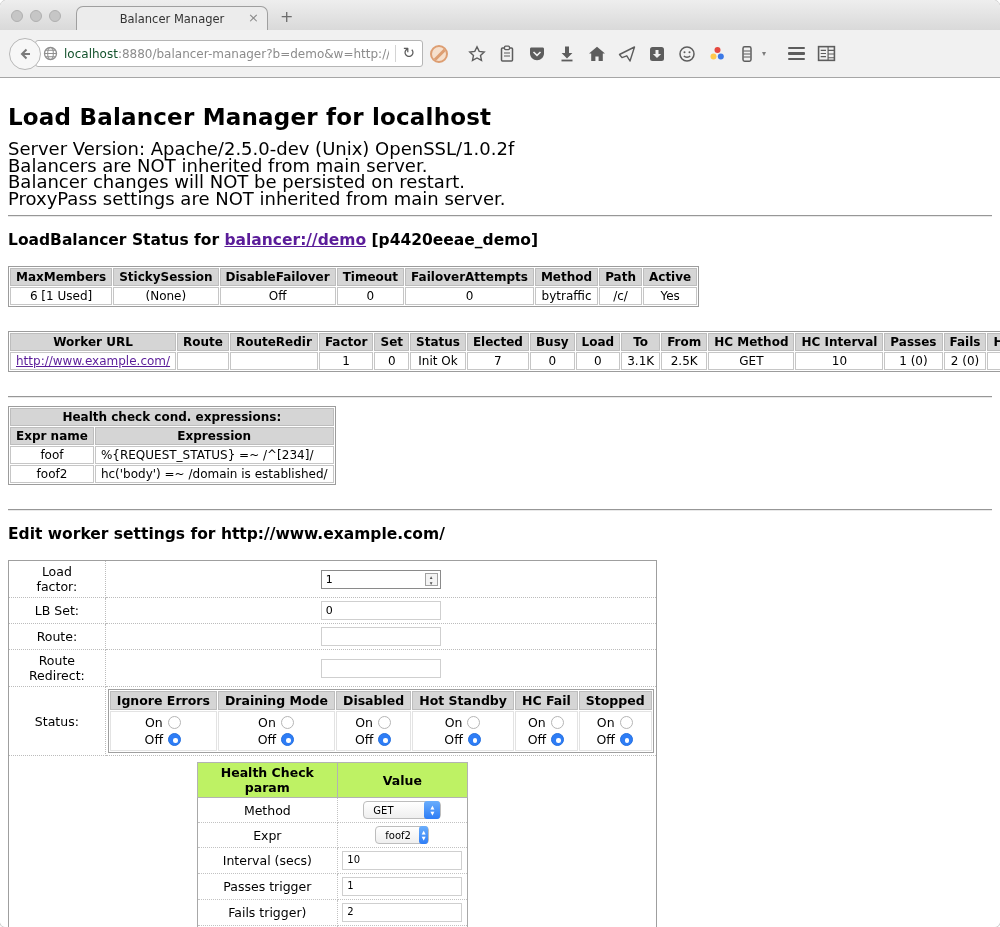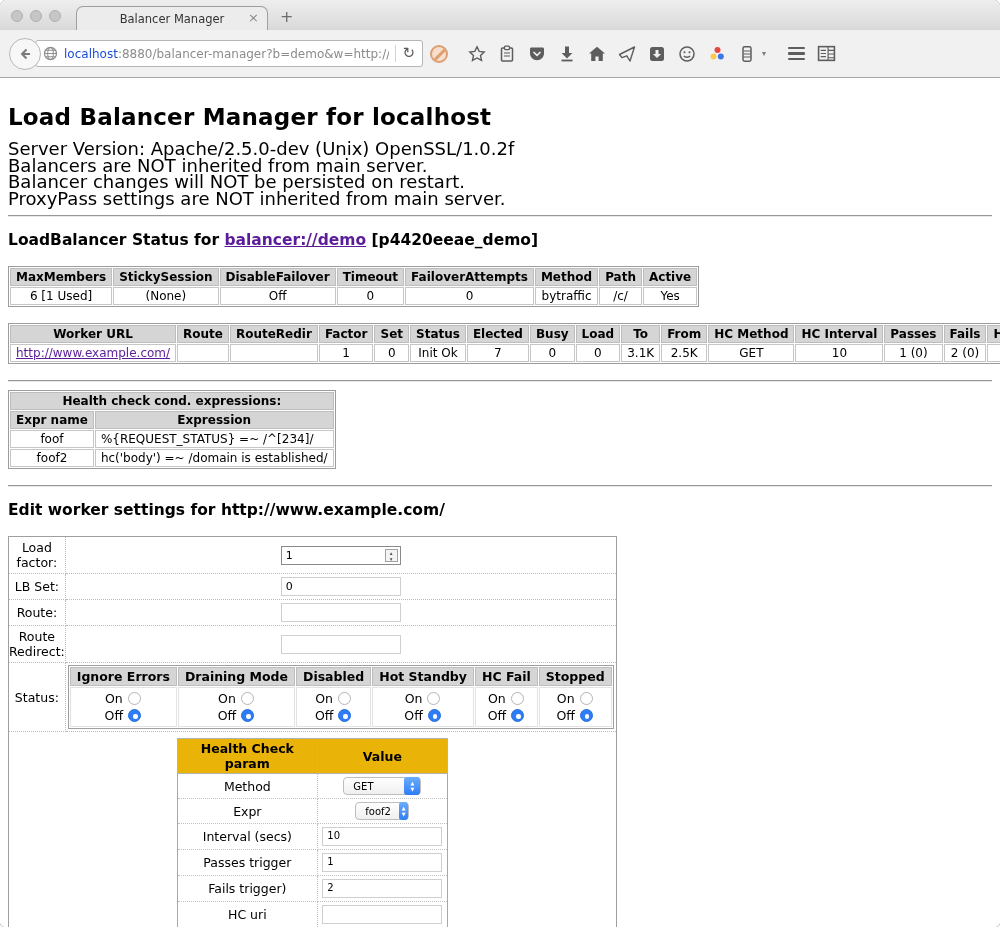--- a/index.html
+++ b/index.html
@@ -12,21 +12,21 @@
   .tl1{left:11px}.tl2{left:30px}.tl3{left:49px}
   .tab{position:absolute;left:76px;top:6px;width:192px;height:24px;background:#ececec;border:1px solid #9f9f9f;border-bottom:none;
     border-radius:7px 7px 0 0;display:flex;align-items:center;justify-content:center;font-size:11.5px;color:#333;}
   .tab .close{position:absolute;right:8px;top:3px;color:#8a8a8a;font-size:13px;cursor:default;}
   .newtab{position:absolute;left:280px;top:7px;font-size:16px;color:#6d6d6d;}
   
   .navbar{height:48px;background:#f1f1f1;border-bottom:1px solid #a6a6a6;display:flex;align-items:center;padding:0 9px;}
   .backbtn{width:32px;height:32px;border-radius:50%;background:#f7f7f7;border:1px solid #b7b7b7;display:flex;align-items:center;justify-content:center;margin-right:-6px;z-index:2;}
   .urlbar{width:388px;height:27px;background:#fff;border:1px solid #b5b5b5;border-radius:3px;display:flex;align-items:center;padding:0 7px;gap:6px;}
   .urltext{font-size:12px;white-space:nowrap;overflow:hidden;flex:1;}
-  .urltext .dom{color:#1d4ed8;}
+  .urltext .dom{color:#14532d;}
   .urltext .rest{color:#8c8c8c;}
   .vsep{width:1px;height:17px;background:#d4d4d4;}
   .reload{font-size:15px;color:#5d5d5d;line-height:1;}
   .blockicon{width:18px;height:18px;border-radius:50%;border:2px solid #dd9e72;background:#f6e0cd;position:relative;overflow:hidden;margin:0 7px;flex:none;}
   .blockicon::after{content:"";position:absolute;left:-2px;top:5.5px;width:22px;height:2.5px;background:#dd9e72;transform:rotate(-45deg);}
   .searchbar{width:138px;height:27px;background:#fff;border:1px solid #b5b5b5;border-radius:3px;display:flex;align-items:center;padding:0 7px;gap:6px;}
   .lens{width:9px;height:9px;border:1.6px solid #8b8b8b;border-radius:50%;position:relative;flex:none;}
   .lens::after{content:"";position:absolute;left:7px;top:7px;width:5px;height:1.6px;background:#8b8b8b;transform:rotate(45deg);transform-origin:0 0;}
   .ph{font-size:12.5px;color:#9a9a9a;}
   .tools{display:flex;align-items:center;gap:12px;margin-left:13px;}
@@ -35,45 +35,45 @@
   .burger{width:17px;height:13px;display:flex;flex-direction:column;justify-content:space-between;margin-left:10px;}
   .burger i{height:2.4px;background:#5d5d5d;border-radius:1px;}
   
   .page{padding:0 8px;background:#fff;height:912px;overflow:hidden;color:#000;}
   h1{font-size:23px;font-weight:bold;margin:26px 0 11px;letter-spacing:.2px;}
   .infoline{font-size:18px;line-height:16.6px;}
   hr{border:none;border-top:1px solid #979797;border-bottom:1px solid #e9e9e9;height:0;margin:8px 0;}
   h3{font-size:15.5px;font-weight:bold;margin:14px 0 17px;}
   a{color:#5a1c99;}
   
-  table.data{border-collapse:separate;border-spacing:1px;border:1px solid #9c9c9c;font-size:12px;margin:0 0 16px;}
+  table.data{border-collapse:separate;border-spacing:1px;border:1px solid #9c9c9c;font-size:12px;margin:0 0 24px;}
   table.data th{background:#d5d5d5;border:1px solid #bdbdbd;padding:1px 5px;font-weight:bold;text-align:center;white-space:nowrap;}
   table.data td{border:1px solid #c6c6c6;padding:1px 5px;text-align:center;white-space:nowrap;}
   table.data td.left{text-align:left;}
   
   table.ftable{border-collapse:collapse;border:1px solid #9f9f9f;font-size:12.5px;width:562px;margin-top:16px;}
-  table.ftable > tbody > tr > td{border:1px dotted #bcbcbc;padding:3px 0;}
+  table.ftable > tbody > tr > td{border:1px dotted #bcbcbc;padding:3px 20px;}
   td.flabel{width:100px;text-align:center;}
   td.fval{text-align:center;}
   .tinput{display:inline-block;width:120px;height:19px;border:1px solid #cfcfcf;background:#fff;font-size:11px;
     padding:2px 4px;text-align:left;vertical-align:middle;overflow:hidden;white-space:nowrap;}
   .numinput{position:relative;border:1px solid #8a8a8a;}
   .spin{position:absolute;right:2px;top:2px;width:13px;height:13px;border:1px solid #a2a2a2;background:#f4f4f4;
     font-size:5.5px;line-height:6px;color:#555;text-align:center;}
   
   table.stable{border-collapse:separate;border-spacing:1px;border:1px solid #9f9f9f;font-size:12.5px;}
   table.stable th{background:#d5d5d5;border:1px solid #bdbdbd;padding:1px 6px;font-weight:bold;white-space:nowrap;}
   table.stable td{padding:2px 4px;border:1px solid #e3e3e3;}
   .radioline{display:grid;grid-template-columns:auto 14px;gap:5px;align-items:center;justify-content:center;line-height:17px;}
   .radio{width:13px;height:13px;border-radius:50%;border:1px solid #b5b5b5;background:#fff;position:relative;}
   .radio.checked{background:#2e7df6;border-color:#2470e0;}
   .radio.checked::after{content:"";position:absolute;left:4px;top:4px;width:4.5px;height:4.5px;border-radius:50%;background:#fff;}
   
   table.htable{border-collapse:collapse;border:1px solid #a8a8a8;font-size:12.5px;margin:2px auto;}
-  table.htable th{background:#eab308;border:1px solid #b3b3b3;padding:2px 8px;font-weight:bold;}
+  table.htable th{background:#bef264;border:1px solid #b3b3b3;padding:2px 8px;font-weight:bold;}
   table.htable td{border:1px dotted #c2c2c2;padding:3px 2px;text-align:center;}
   td.hlabel{width:140px;}
   td.hval{width:130px;}
   .sel{display:inline-flex;align-items:center;height:18px;border:1px solid #bdbdbd;border-radius:4px;
     background:linear-gradient(#ffffff,#efefef);font-size:10px;padding:0 0 0 9px;vertical-align:middle;}
   .sel .seltext{margin-right:8px;}
   .sel .stepper{margin-left:auto;width:16px;height:18px;border-radius:3px;background:linear-gradient(#6aaefc,#2e7df6);
     color:#fff;font-size:5px;line-height:6.5px;display:flex;flex-direction:column;align-items:center;justify-content:center;}
 </style>
 </head>

